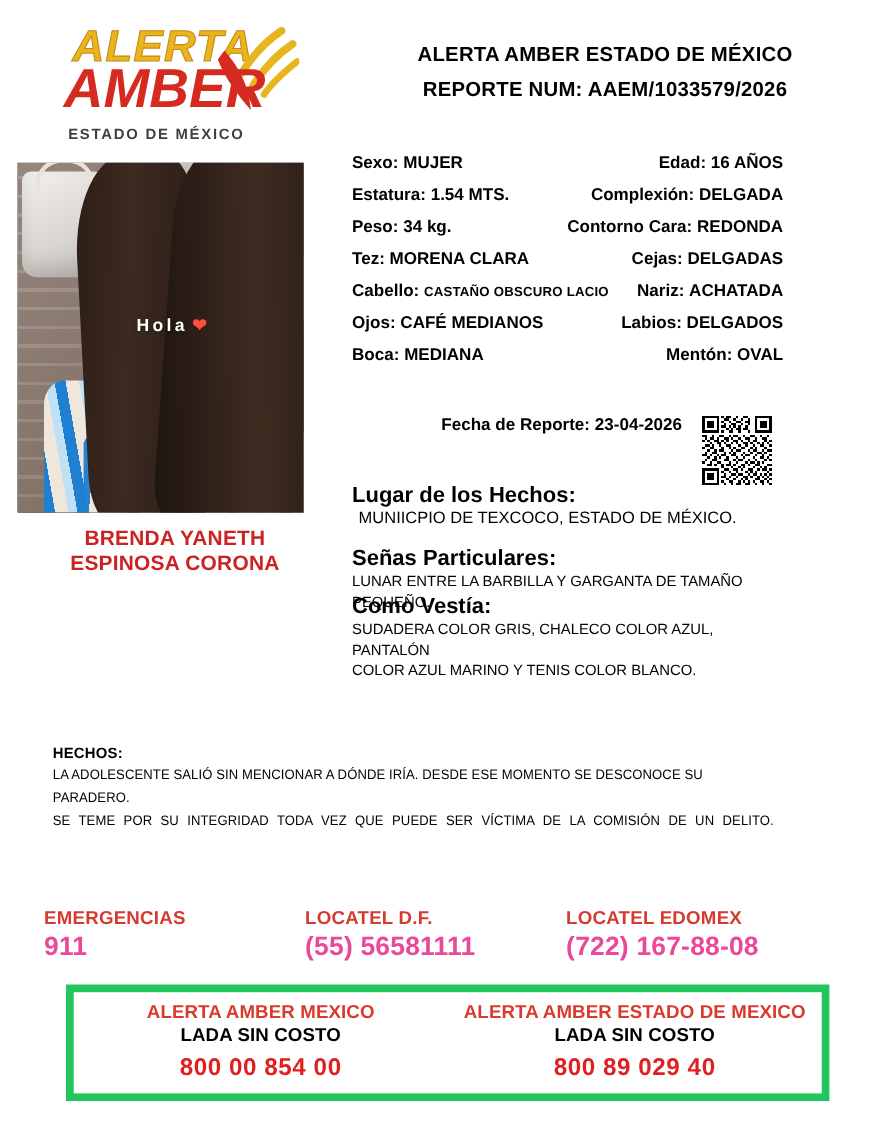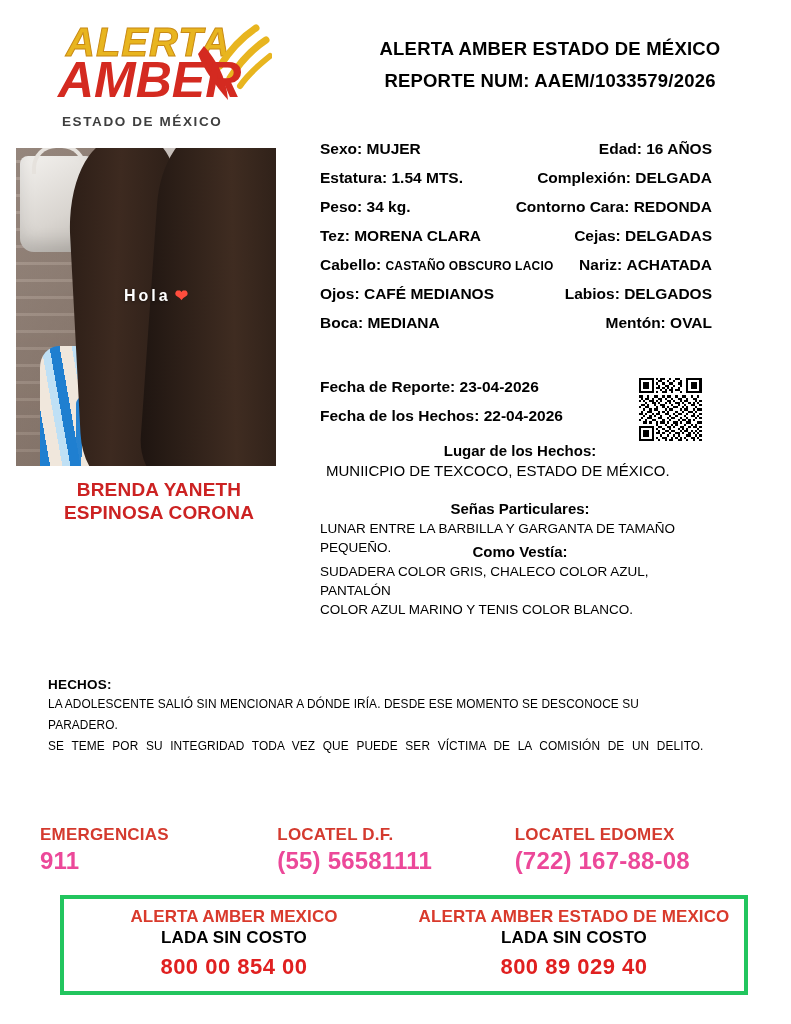--- a/index.html
+++ b/index.html
@@ -284,41 +284,41 @@
     font-size: 12px;
     letter-spacing: .2px;
   }
 
   
   .dates {
     position: absolute;
     left: 320px;
     top: 378px;
     width: 300px;
+    text-align: right;
   }
   .drow { height: 29px; font-size: 15.5px; font-weight: bold; white-space: nowrap; }
   .qr {
     position: absolute;
     left: 634px;
     top: 378px;
     width: 72px;
     height: 63px;
   }
 
   
   .block {
     position: absolute;
     left: 320px;
     width: 400px;
   }
   .block-title {
     font-weight: bold;
-    font-size: 15px;
+    font-size: 20px;
     line-height: 21px;
-    text-align: center;
   }
   .block-text {
     font-size: 13.5px;
     line-height: 19px;
     white-space: pre-line;
   }
   .block-text.indent { padding-left: 6px; font-size: 15px; }
 
   #lugar { top: 440px; }
   #senas { top: 498px; }
@@ -377,21 +377,21 @@
     letter-spacing: .2px;
   }
 
   
   .tollbox {
     position: absolute;
     left: 60px;
     top: 895px;
     width: 680px;
     height: 92px;
-    border: 4px solid #22c55e;
+    border: 7px solid #22c55e;
     display: flex;
   }
   .toll {
     flex: 1;
     text-align: center;
     padding-top: 7px;
   }
   .toll-title {
     color: #D93A2C;
     font-weight: bold;
@@ -530,24 +530,20 @@
       <span class="flabel">Mentón:</span>
       <span class="fvalue">OVAL</span>
     </div>
   </div>
 </div>
 
 <div class="dates">
   <div class="drow">
     <span>Fecha de Reporte:</span>
     <span>23-04-2026</span>
-  </div>
-  <div class="drow">
-    <span>Fecha de los Hechos:</span>
-    <span>22-04-2026</span>
   </div>
 </div>
 
 <svg class="qr" viewBox="0 0 29 29" shape-rendering="crispEdges">
   <rect width="29" height="29" fill="#ffffff"></rect>
   <g fill="#000000">
     <rect x="0" y="0" width="7" height="1"></rect>
       <rect x="0" y="6" width="7" height="1"></rect>
     <rect x="0" y="0" width="1" height="7"></rect>
       <rect x="6" y="0" width="1" height="7"></rect>

